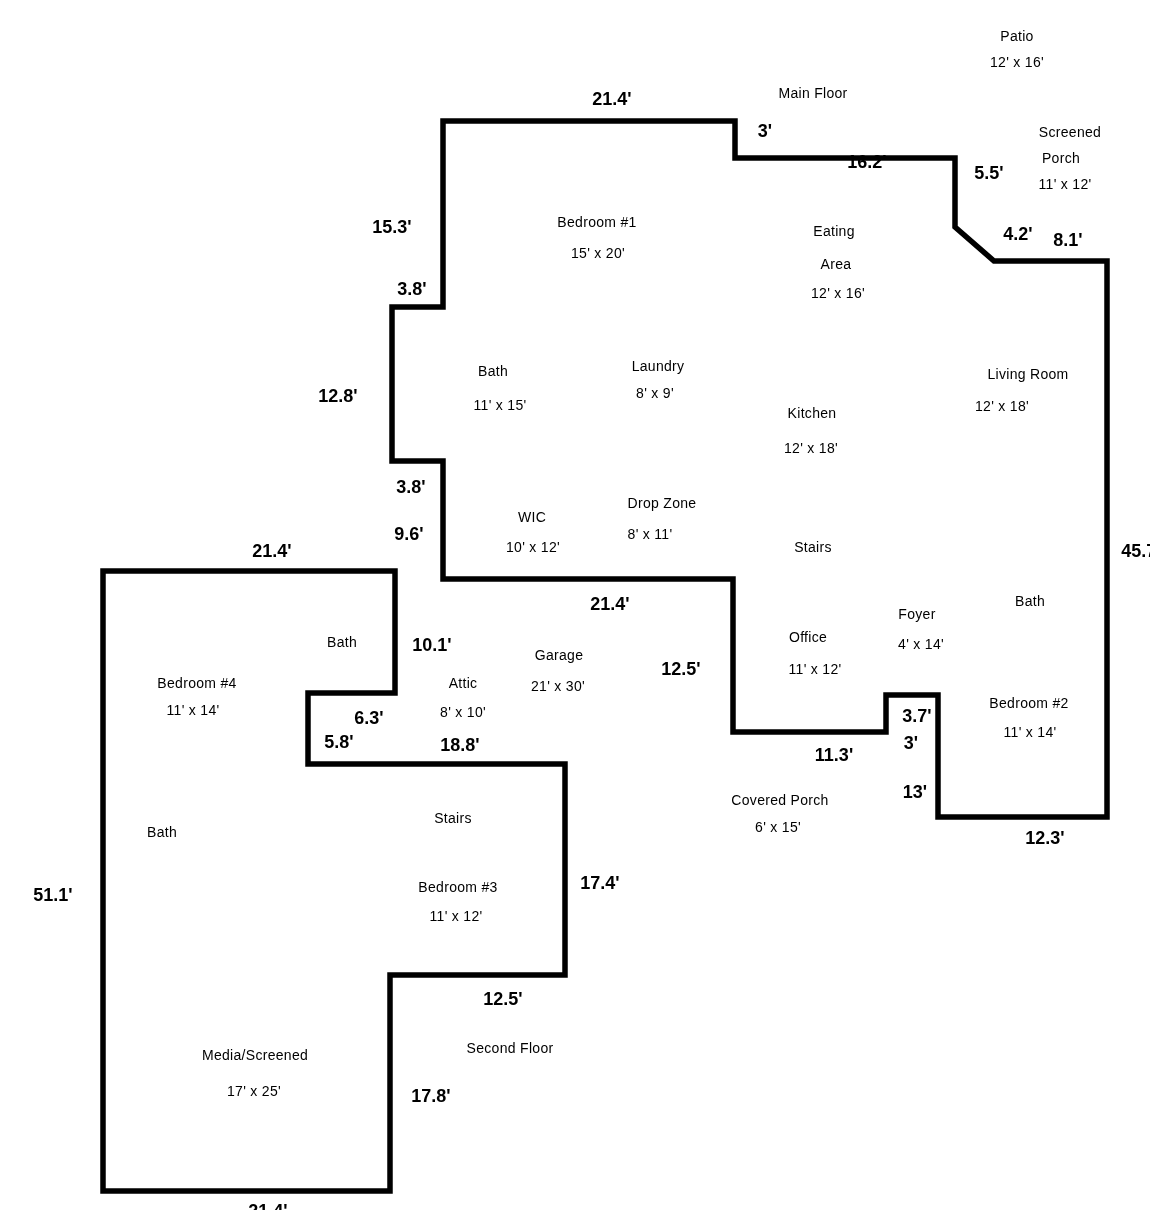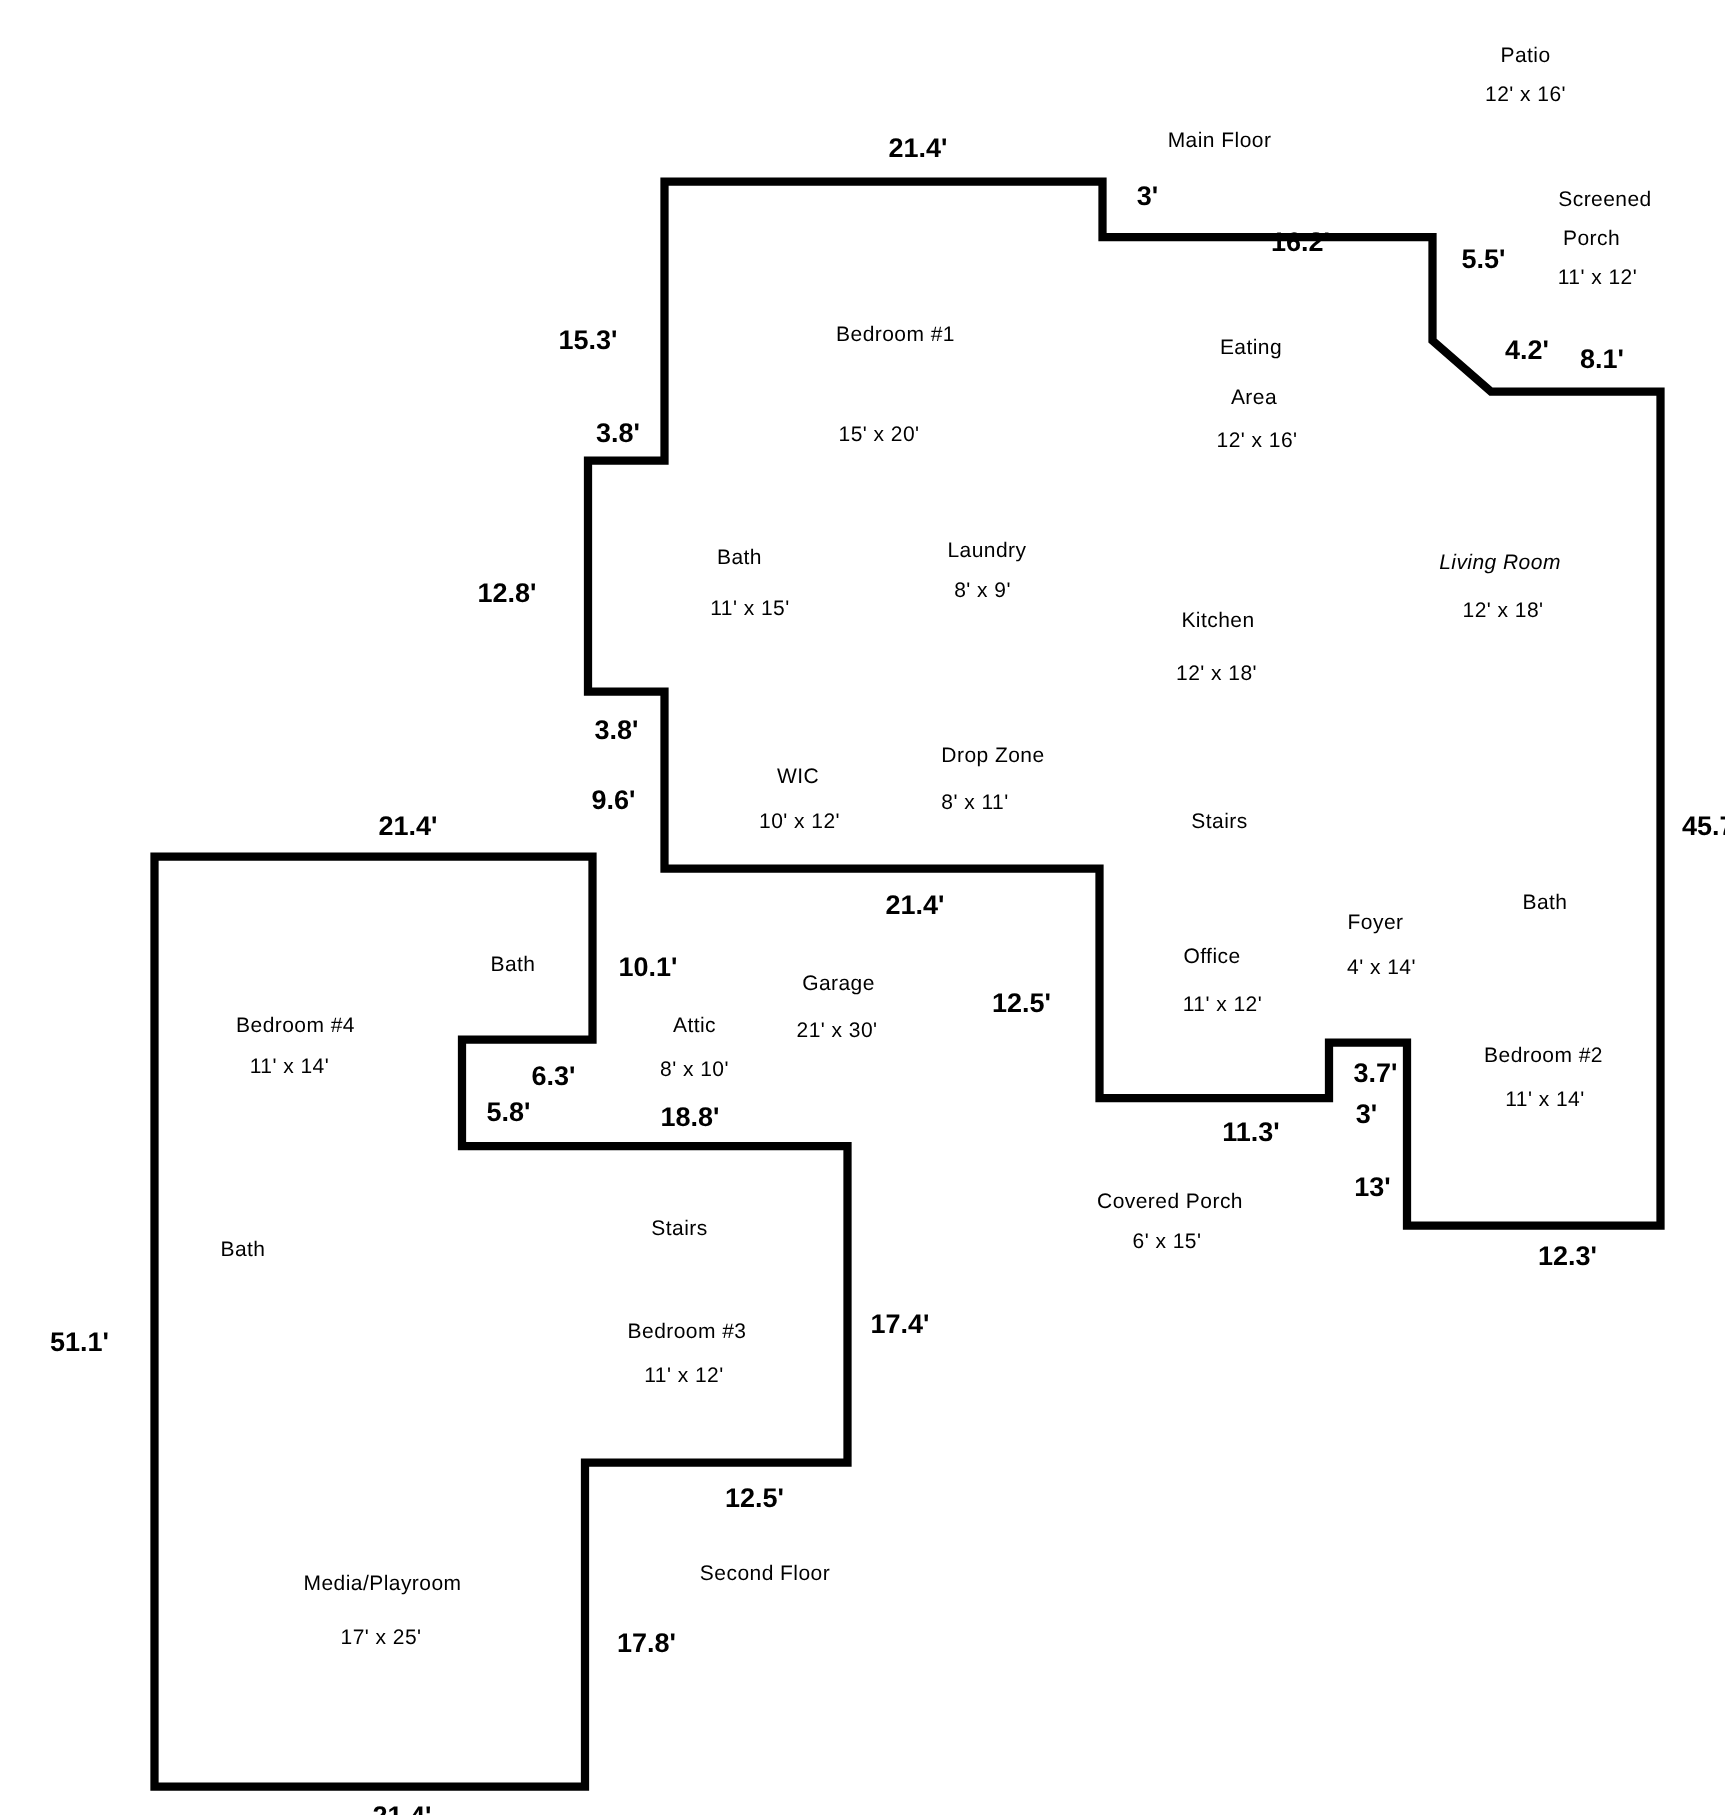--- a/index.html
+++ b/index.html
@@ -37,31 +37,31 @@
       <polygon points="103,571 395,571 395,693 308,693 308,764 565,764 565,975 390,975 390,1191 103,1191" fill="none" stroke="#000000" stroke-width="5.5" stroke-linejoin="miter"></polygon>
     </svg>
   <div>
       <div class="room-label" style="left: 813px; top: 93px;">Main Floor</div>
       <div class="room-label" style="left: 1017px; top: 36px;">Patio</div>
       <div class="room-label" style="left: 1017px; top: 62px;">12' x 16'</div>
       <div class="room-label" style="left: 1070px; top: 132px;">Screened</div>
       <div class="room-label" style="left: 1061px; top: 158px;">Porch</div>
       <div class="room-label" style="left: 1065px; top: 184px;">11' x 12'</div>
       <div class="room-label" style="left: 597px; top: 222px;">Bedroom #1</div>
-      <div class="room-label" style="left: 586px; top: 253px; margin-top: 36px;">15' x 20'</div>
+      <div class="room-label" style="left: 598px; top: 253px;">15' x 20'</div>
       <div class="room-label" style="left: 834px; top: 231px;">Eating</div>
       <div class="room-label" style="left: 836px; top: 264px;">Area</div>
       <div class="room-label" style="left: 838px; top: 293px;">12' x 16'</div>
       <div class="room-label" style="left: 493px; top: 371px;">Bath</div>
       <div class="room-label" style="left: 500px; top: 405px;">11' x 15'</div>
       <div class="room-label" style="left: 658px; top: 366px;">Laundry</div>
       <div class="room-label" style="left: 655px; top: 393px;">8' x 9'</div>
       <div class="room-label" style="left: 812px; top: 413px;">Kitchen</div>
       <div class="room-label" style="left: 811px; top: 448px;">12' x 18'</div>
-      <div class="room-label" style="left: 1000px; top: 374px; font-style: italic;">Living Room</div>
+      <div class="room-label" style="left: 1028px; top: 374px;">Living Room</div>
       <div class="room-label" style="left: 1002px; top: 406px;">12' x 18'</div>
       <div class="room-label" style="left: 532px; top: 517px;">WIC</div>
       <div class="room-label" style="left: 533px; top: 547px;">10' x 12'</div>
       <div class="room-label" style="left: 662px; top: 503px;">Drop Zone</div>
       <div class="room-label" style="left: 650px; top: 534px;">8' x 11'</div>
       <div class="room-label" style="left: 813px; top: 547px;">Stairs</div>
       <div class="room-label" style="left: 1030px; top: 601px;">Bath</div>
       <div class="room-label" style="left: 917px; top: 614px;">Foyer</div>
       <div class="room-label" style="left: 921px; top: 644px;">4' x 14'</div>
       <div class="room-label" style="left: 808px; top: 637px;">Office</div>
@@ -94,21 +94,21 @@
       <div class="room-label" style="left: 197px; top: 683px;">Bedroom #4</div>
       <div class="room-label" style="left: 193px; top: 710px;">11' x 14'</div>
       <div class="room-label" style="left: 463px; top: 683px;">Attic</div>
       <div class="room-label" style="left: 463px; top: 712px;">8' x 10'</div>
       <div class="room-label" style="left: 559px; top: 655px;">Garage</div>
       <div class="room-label" style="left: 558px; top: 686px;">21' x 30'</div>
       <div class="room-label" style="left: 453px; top: 818px;">Stairs</div>
       <div class="room-label" style="left: 162px; top: 832px;">Bath</div>
       <div class="room-label" style="left: 458px; top: 887px;">Bedroom #3</div>
       <div class="room-label" style="left: 456px; top: 916px;">11' x 12'</div>
-      <div class="room-label" style="left: 255px; top: 1055px;">Media/Playroom</div>
+      <div class="room-label" style="left: 255px; top: 1055px;">Media/Screened</div>
       <div class="room-label" style="left: 254px; top: 1091px;">17' x 25'</div>
       <div class="dim-label" style="left: 272px; top: 551px;">21.4'</div>
       <div class="dim-label" style="left: 432px; top: 645px;">10.1'</div>
       <div class="dim-label" style="left: 369px; top: 718px;">6.3'</div>
       <div class="dim-label" style="left: 339px; top: 742px;">5.8'</div>
       <div class="dim-label" style="left: 460px; top: 745px; text-align: right;">18.8'</div>
       <div class="dim-label" style="left: 600px; top: 883px;">17.4'</div>
       <div class="dim-label" style="left: 503px; top: 999px;">12.5'</div>
       <div class="dim-label" style="left: 431px; top: 1096px;">17.8'</div>
       <div class="dim-label" style="left: 53px; top: 895px;">51.1'</div>

